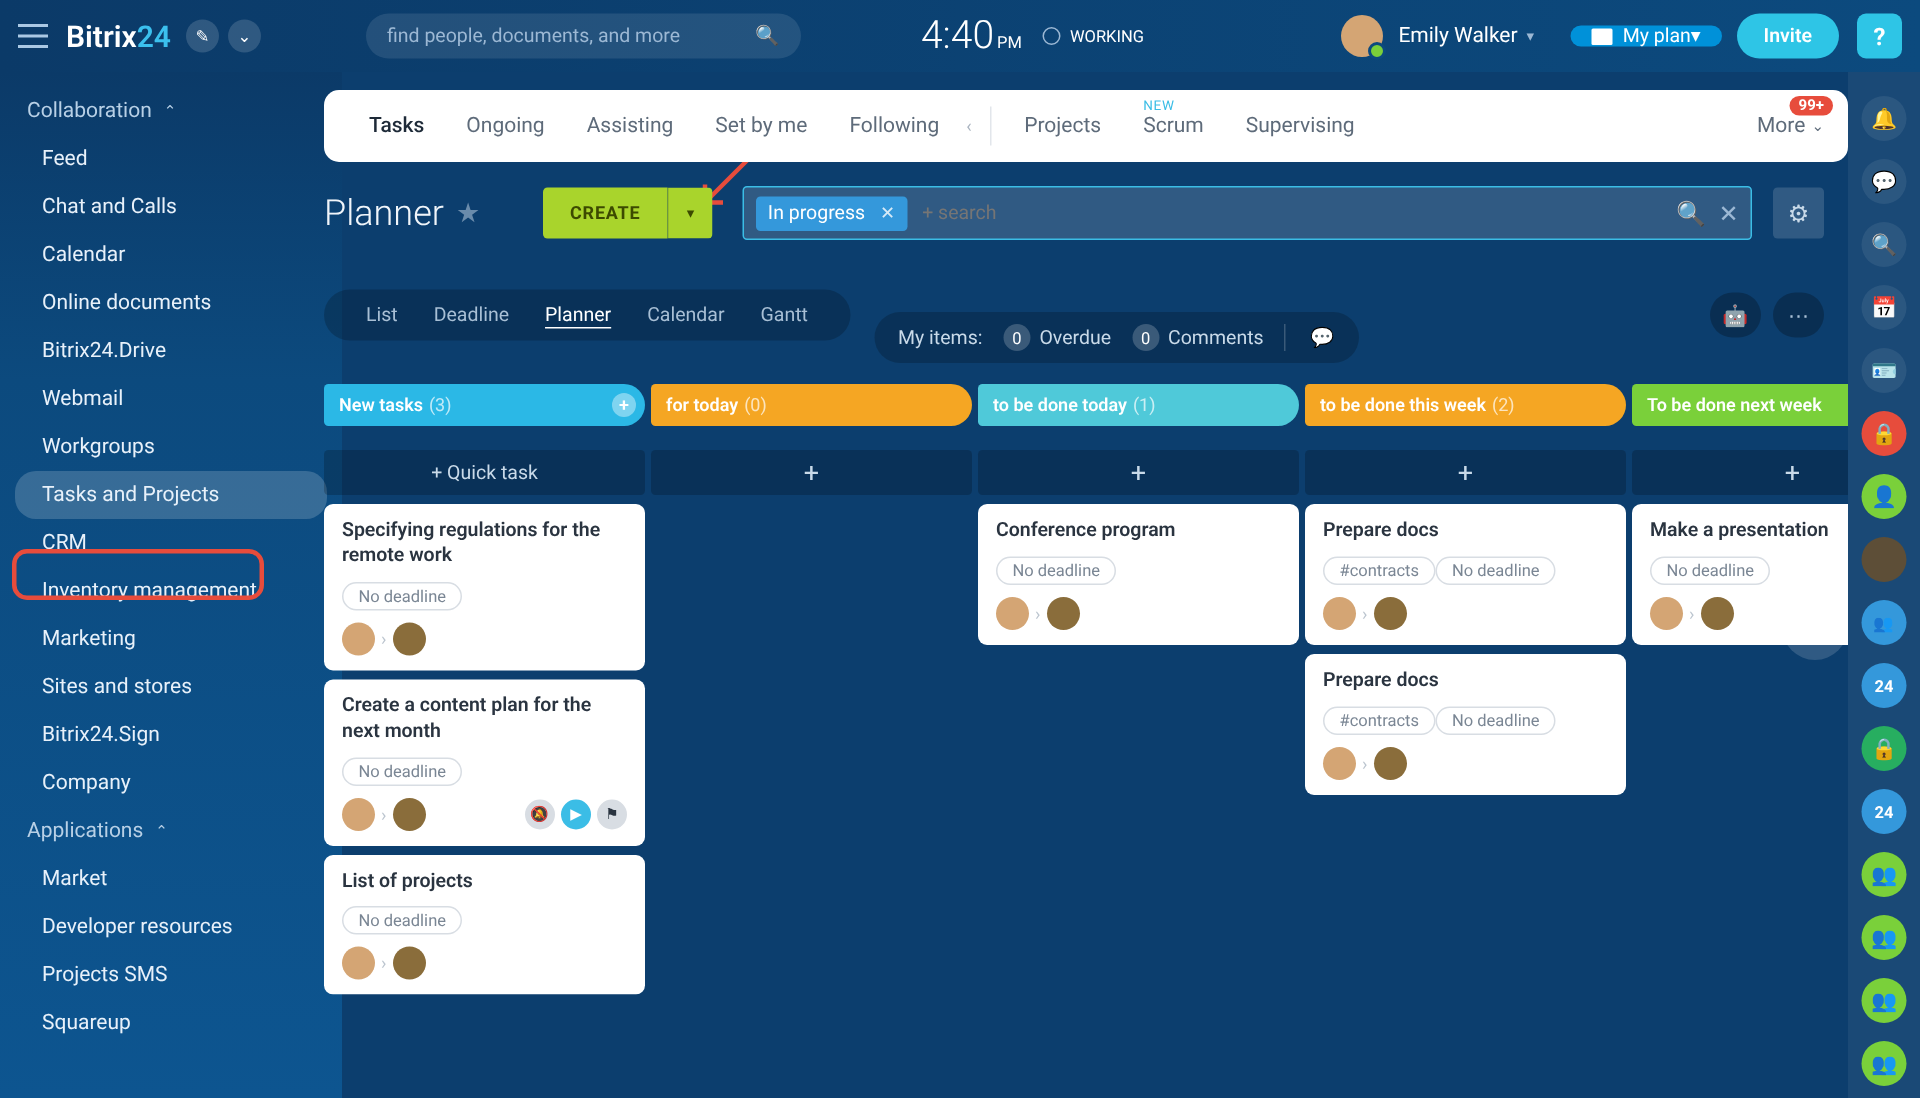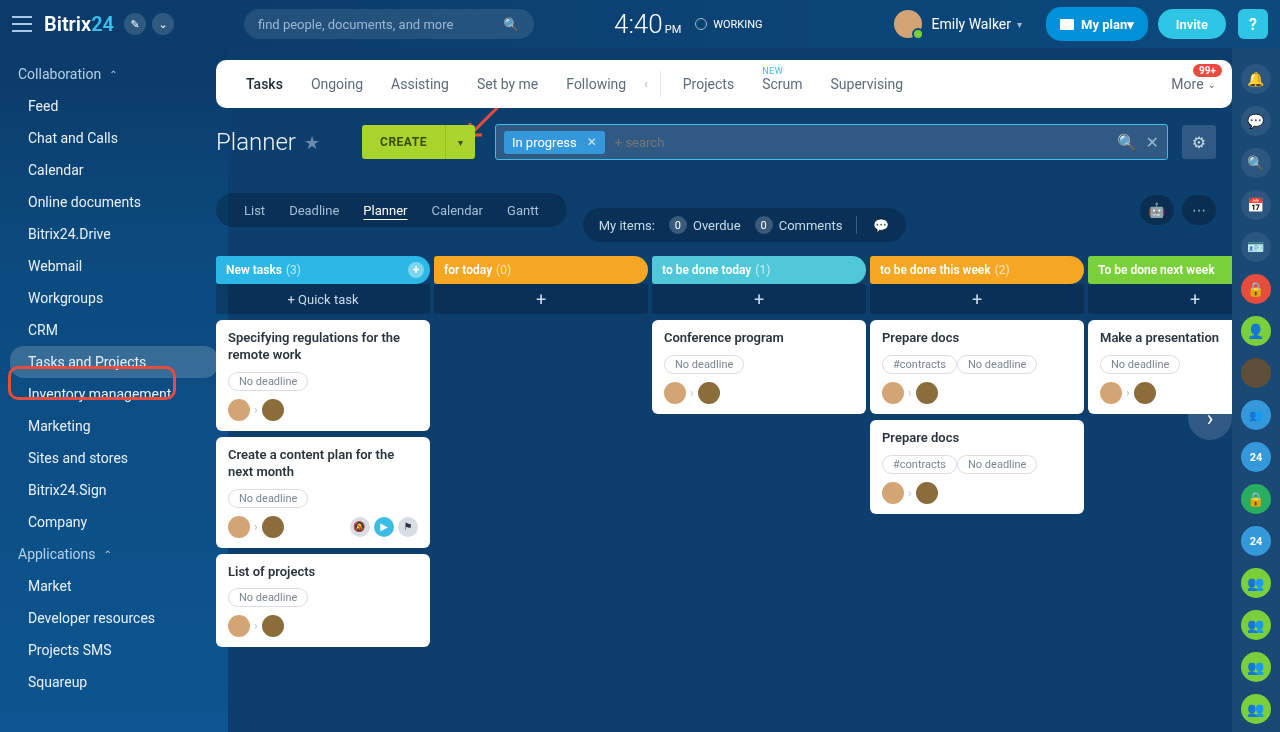--- a/index.html
+++ b/index.html
@@ -16,21 +16,21 @@
 .search-top .mag { margin-left:auto; }
 .clock { margin-left:80px; display:flex; align-items:baseline; }
 .clock .time { font-size:26px; font-weight:300; }
 .clock .pm { font-size:11px; margin-left:2px; vertical-align:super; }
 .working { margin-left:14px; font-size:11px; display:flex; align-items:center; }
 .working::before { content:""; width:10px; height:10px; border:1.5px solid #9cb8d4; border-radius:50%; margin-right:6px; }
 .user { margin-left:auto; display:flex; align-items:center; font-size:14px; cursor:pointer; }
 .avatar-sm { width:28px; height:28px; border-radius:50%; background:#d4a574; margin-right:10px; position:relative; }
 .avatar-sm::after { content:""; position:absolute; right:-2px; bottom:-2px; width:8px; height:8px; background:#7ad03a; border-radius:50%; border:2px solid #0c4a7e; }
 .user .caret { margin-left:6px; font-size:10px; color:#9cb8d4; }
-.btn-plan { margin-left:24px; background:#0091d9; border:none; color:#fff; height:34px; padding:0 14px; border-radius:15px; font-size:13px; font-weight:700; display:flex; align-items:center; cursor:pointer; }
+.btn-plan { margin-left:24px; background:#0091d9; border:none; color:#fff; height:14px; padding:0 14px; border-radius:15px; font-size:13px; font-weight:400; display:flex; align-items:center; cursor:pointer; }
 .btn-plan::before { content:""; width:14px; height:11px; background:#fff; margin-right:7px; border-radius:1px; }
 .btn-invite { margin-left:10px; background:#2ec5e6; border:none; color:#fff; height:30px; padding:0 18px; border-radius:15px; font-size:13px; font-weight:600; cursor:pointer; }
 .help-sq { margin-left:12px; width:30px; height:30px; background:#2ec5e6; border-radius:6px; display:flex; align-items:center; justify-content:center; font-weight:700; cursor:pointer; }
 
 
 .sidebar { position:absolute; left:0; top:48px; bottom:0; width:228px; background:linear-gradient(180deg,#0b3a68,#0c4a7e 30%,#0d5590); overflow-y:auto; padding-top:10px; }
 .side-group { color:#b8d0e6; font-size:14px; padding:8px 18px; display:flex; align-items:center; cursor:pointer; }
 .side-group .chev { margin-left:8px; font-size:10px; }
 .side-item { color:#e8f1fa; font-size:14px; padding:8px 18px 8px 28px; cursor:pointer; }
 .side-item.active { background:rgba(255,255,255,.18); border-radius:14px; margin:0 10px; padding-left:18px; }
@@ -81,21 +81,21 @@
 .kanban { display:flex; gap:4px; margin-top:14px; overflow:hidden; }
 .col { width:214px; flex-shrink:0; }
 .col-hdr { height:28px; border-radius:3px 14px 14px 3px; display:flex; align-items:center; padding:0 10px; font-size:12px; font-weight:600; color:#fff; position:relative; }
 .col-hdr .cnt { opacity:.7; font-weight:400; margin-left:4px; }
 .col-hdr .plus-col { position:absolute; right:6px; width:16px; height:16px; background:rgba(255,255,255,.4); border-radius:50%; display:flex; align-items:center; justify-content:center; font-size:12px; cursor:pointer; }
 .c-blue { background:#2bb8e6; }
 .c-orange { background:#f5a623; }
 .c-teal { background:#4fc9d9; }
 .c-orange2 { background:#f5a623; }
 .c-green { background:#7ad03a; }
-.quick-row { height:30px; background:rgba(0,0,0,.2); border-radius:3px; margin-top:0; display:flex; align-items:center; justify-content:center; color:#c9dae9; font-size:13px; cursor:pointer; }
+.quick-row { height:30px; background:rgba(0,0,0,.2); border-radius:3px; margin-top:16px; display:flex; align-items:center; justify-content:center; color:#c9dae9; font-size:13px; cursor:pointer; }
 .quick-row.center { font-size:18px; }
 .card { background:#fff; border-radius:6px; margin-top:6px; padding:10px 12px; color:#2a3440; }
 .card-title { font-size:13px; font-weight:600; line-height:1.3; }
 .tag-pill { display:inline-block; font-size:11px; color:#7a8694; border:1px solid #d8dde3; border-radius:11px; padding:2px 10px; margin-top:8px; }
 .av-row { display:flex; align-items:center; margin-top:8px; gap:2px; }
 .av { width:22px; height:22px; border-radius:50%; background:#d4a574; }
 .av.b { background:#8a6d3b; }
 .av-sep { color:#bcc5cf; font-size:12px; margin:0 2px; }
 .card-actions { margin-left:auto; display:flex; gap:4px; }
 .card-actions .a { width:20px; height:20px; border-radius:50%; background:#d8dde3; display:flex; align-items:center; justify-content:center; font-size:10px; }
@@ -158,22 +158,22 @@
       <span class="chev">⌃</span>
     </div>
   <div id="side1">
       <div class="side-item">Feed</div>
       <div class="side-item">Chat and Calls</div>
       <div class="side-item">Calendar</div>
       <div class="side-item">Online documents</div>
       <div class="side-item">Bitrix24.Drive</div>
       <div class="side-item">Webmail</div>
       <div class="side-item">Workgroups</div>
+      <div class="side-item active">Tasks and Projects</div>
       <div class="side-item">CRM</div>
-      <div class="side-item active">Tasks and Projects</div>
       <div class="side-item">Inventory management</div>
       <div class="side-item">Marketing</div>
       <div class="side-item">Sites and stores</div>
       <div class="side-item">Bitrix24.Sign</div>
       <div class="side-item">Company</div>
     </div>
   <div class="side-group">
       <span>Applications</span>
       <span class="chev">⌃</span>
     </div>

